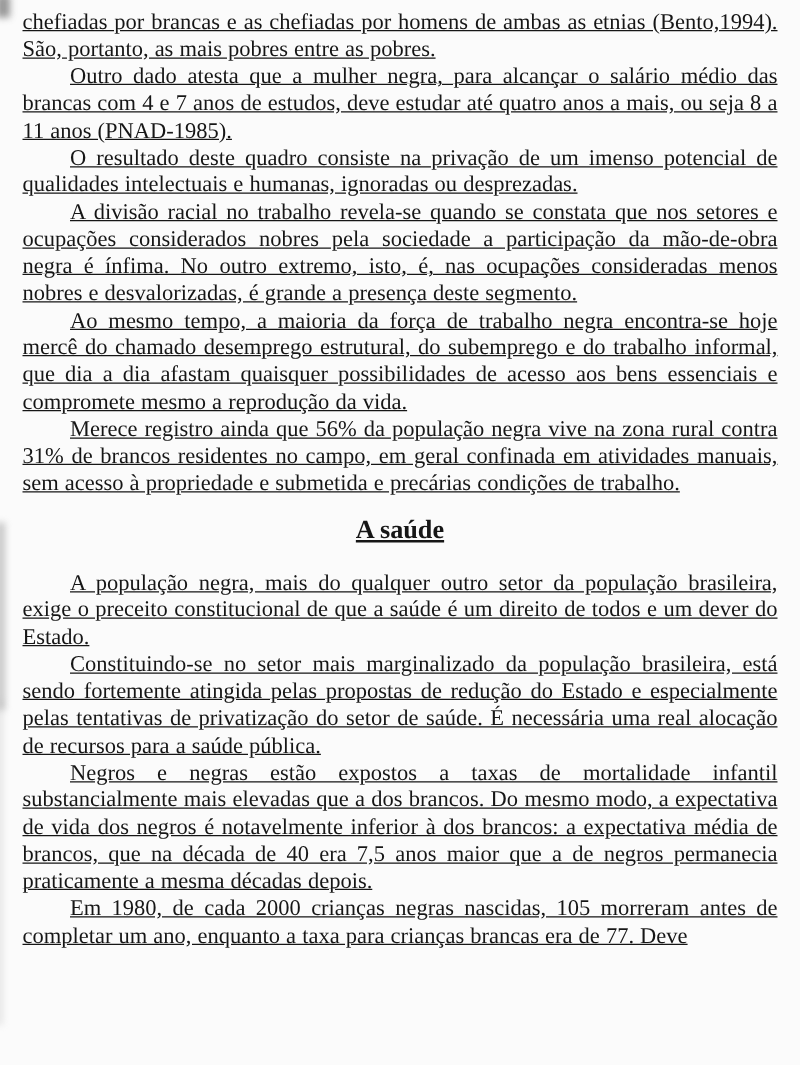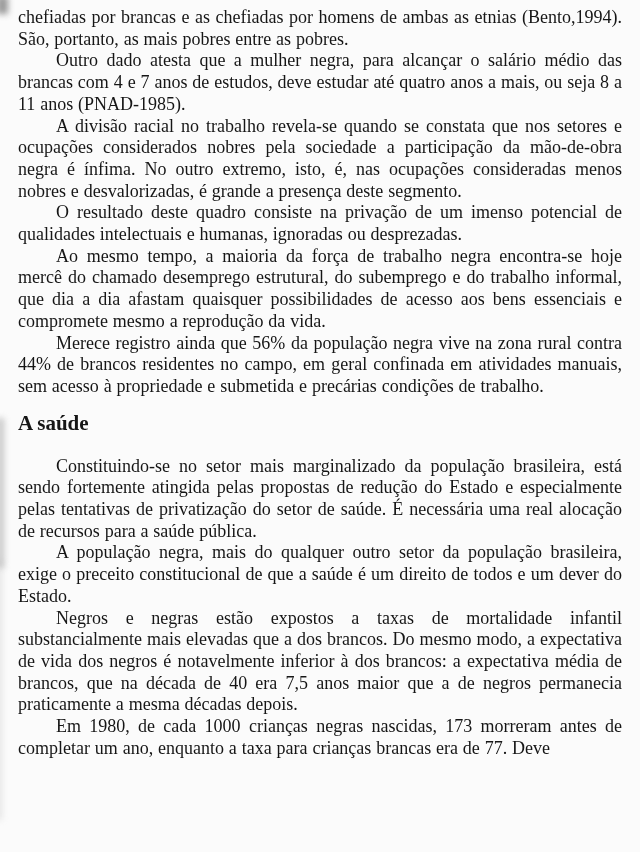--- a/index.html
+++ b/index.html
@@ -14,38 +14,39 @@
     position: relative;
     font-family: "Liberation Serif", "DejaVu Serif", serif;
     color: #161616;
   }
   .page {
     box-sizing: border-box;
     width: 640px;
     height: 852px;
     padding: 7px 18px 0 18px;
     overflow: hidden;
+    text-decoration: underline;
   }
   .para {
     margin: 0;
     font-size: 18px;
     line-height: 21.7px;
     text-align: justify;
     text-indent: 38px;
     word-spacing: 0.02em;
   }
   .para.no-indent {
     text-indent: 0;
   }
   .section-heading {
     margin: 13px 0 21px 0;
     font-size: 21px;
     font-weight: bold;
     line-height: 24px;
-    text-align: left;
+    text-align: center;
     text-indent: 0;
   }
   
   .scan-smudge-top-left {
     position: absolute;
     left: -3px;
     top: -4px;
     width: 11px;
     height: 18px;
     background: #777;
@@ -72,28 +73,28 @@
     filter: blur(3px);
     opacity: 0.35;
   }
 </style>
 </head>
 <body>
 
 <div class="page">
   <p class="para no-indent">chefiadas por brancas e as chefiadas por homens de ambas as etnias (Bento,1994). São, portanto, as mais pobres entre as pobres.</p>
   <p class="para">Outro dado atesta que a mulher negra, para alcançar o salário médio das brancas com 4 e 7 anos de estudos, deve estudar até quatro anos a mais, ou seja 8 a 11 anos (PNAD-1985).</p>
+  <p class="para">O resultado deste quadro consiste na privação de um imenso potencial de qualidades intelectuais e humanas, ignoradas ou desprezadas.</p>
   <p class="para">A divisão racial no trabalho revela-se quando se constata que nos setores e ocupações considerados nobres pela sociedade a participação da mão-de-obra negra é ínfima. No outro extremo, isto, é, nas ocupações consideradas menos nobres e desvalorizadas, é grande a presença deste segmento.</p>
-  <p class="para">O resultado deste quadro consiste na privação de um imenso potencial de qualidades intelectuais e humanas, ignoradas ou desprezadas.</p>
   <p class="para">Ao mesmo tempo, a maioria da força de trabalho negra encontra-se hoje mercê do chamado desemprego estrutural, do subemprego e do trabalho informal, que dia a dia afastam quaisquer possibilidades de acesso aos bens essenciais e compromete mesmo a reprodução da vida.</p>
-  <p class="para">Merece registro ainda que 56% da população negra vive na zona rural contra 44% de brancos residentes no campo, em geral confinada em atividades manuais, sem acesso à propriedade e submetida e precárias condições de trabalho.</p>
+  <p class="para">Merece registro ainda que 56% da população negra vive na zona rural contra 31% de brancos residentes no campo, em geral confinada em atividades manuais, sem acesso à propriedade e submetida e precárias condições de trabalho.</p>
 
   <h2 class="section-heading">A saúde</h2>
 
+  <p class="para">A população negra, mais do qualquer outro setor da população brasileira, exige o preceito constitucional de que a saúde é um direito de todos e um dever do Estado.</p>
   <p class="para">Constituindo-se no setor mais marginalizado da população brasileira, está sendo fortemente atingida pelas propostas de redução do Estado e especialmente pelas tentativas de privatização do setor de saúde. É necessária uma real alocação de recursos para a saúde pública.</p>
-  <p class="para">A população negra, mais do qualquer outro setor da população brasileira, exige o preceito constitucional de que a saúde é um direito de todos e um dever do Estado.</p>
   <p class="para">Negros e negras estão expostos a taxas de mortalidade infantil substancialmente mais elevadas que a dos brancos. Do mesmo modo, a expectativa de vida dos negros é notavelmente inferior à dos brancos: a expectativa média de brancos, que na década de 40 era 7,5 anos maior que a de negros permanecia praticamente a mesma décadas depois.</p>
-  <p class="para">Em 1980, de cada 1000 crianças negras nascidas, 173 morreram antes de completar um ano, enquanto a taxa para crianças brancas era de 77. Deve</p>
+  <p class="para">Em 1980, de cada 2000 crianças negras nascidas, 105 morreram antes de completar um ano, enquanto a taxa para crianças brancas era de 77. Deve</p>
 </div>
 
 <div class="scan-smudge-top-left"></div>
 <div class="scan-strip-left"></div>
 <div class="scan-strip-left-faint"></div>
 
 </body></html>

